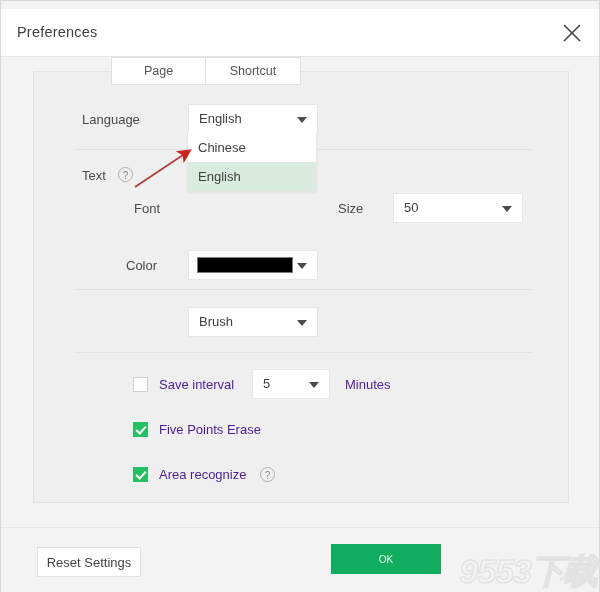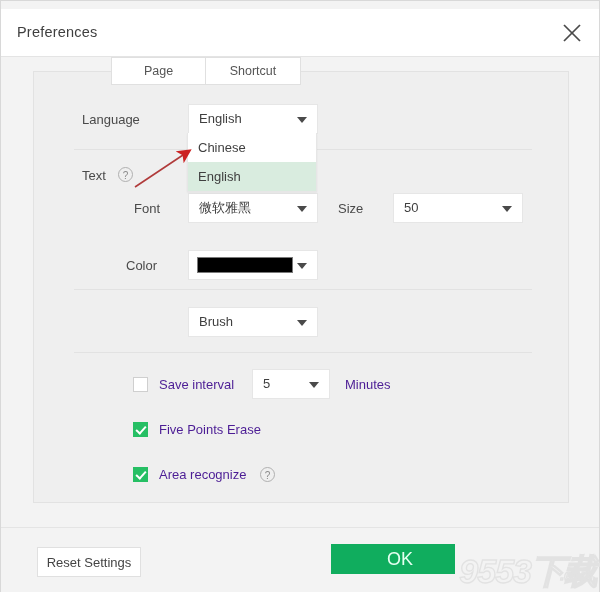--- a/index.html
+++ b/index.html
@@ -244,27 +244,26 @@
   }
   .ok-btn {
     position: absolute;
     left: 330px;
     top: 543px;
     width: 110px;
     height: 30px;
     background: #10ad5e;
     border: none;
     color: #e6fff1;
-    font-size: 18px;
+    font-size: 10px;
     font-family: inherit;
     display: flex;
     align-items: center;
     justify-content: center;
     cursor: pointer;
-    padding-left: 14px;
   }
 
   
   .watermark {
     position: absolute;
     right: 2px;
     bottom: 0px;
     font-size: 34px;
     font-weight: bold;
     font-style: italic;
@@ -325,24 +324,20 @@
     <div class="lbl" style="left:48px; top:40px">Language</div>
     <div class="combo" style="left:154px; top:32px; width:130px">
       <span class="val">English</span>
       <span class="caret"></span>
     </div>
 
     <div class="lbl" style="left:48px; top:96px">Text</div>
     <div class="help" style="left:84px; top:95px">?</div>
 
     <div class="lbl" style="left:100px; top:129px">Font</div>
-    <div class="combo" style="left:154px; top:121px; width:130px">
-      <span class="val">微软雅黑</span>
-      <span class="caret"></span>
-    </div>
 
     <div class="lbl" style="left:304px; top:129px">Size</div>
     <div class="combo" style="left:359px; top:121px; width:130px">
       <span class="val">50</span>
       <span class="caret"></span>
     </div>
 
     <div class="lbl" style="left:92px; top:186px">Color</div>
     <div class="combo" style="left:154px; top:178px; width:130px">
       <span class="swatch" style="background: rgb(0, 0, 0);"></span>

